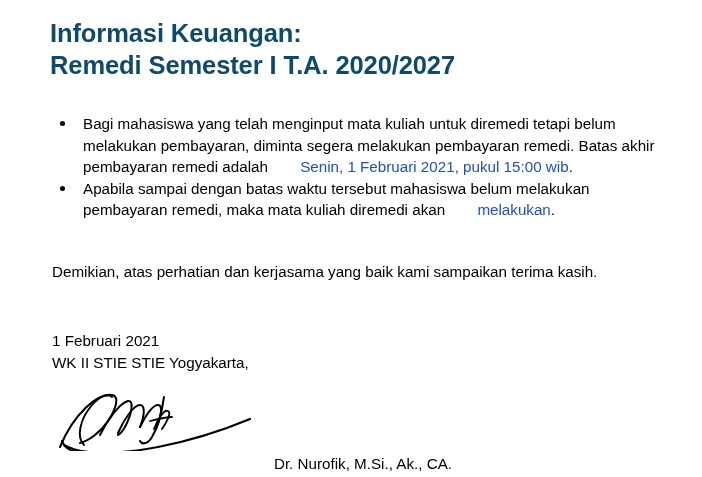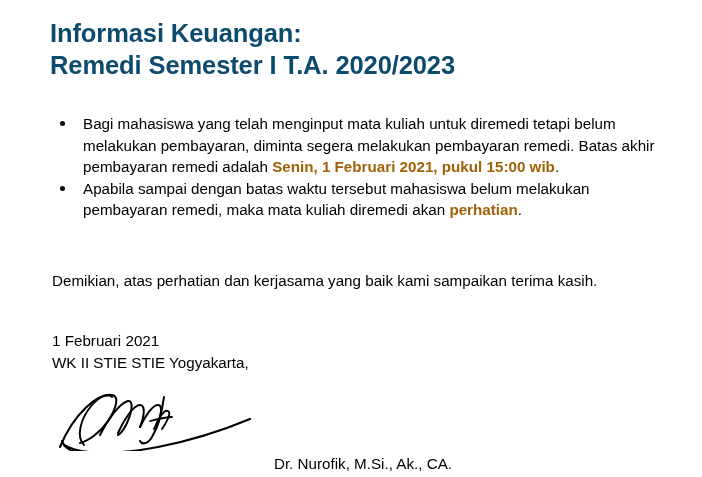--- a/index.html
+++ b/index.html
@@ -70,29 +70,30 @@
     height: 5px;
     border-radius: 50%;
     background: #000000;
   }
   .bullet-text {
     display: block;
     text-align: left;
   }
 
   .red-bold {
-    color: #a16207;
-    font-weight: bold;
+    color: #1d4ed8;
+    font-weight: normal;
+    margin-left: 28px;
   }
 
   
   .closing {
     position: absolute;
     left: 52px;
-    top: 270px;
+    top: 261px;
     width: 625px;
     font-size: 15.2px;
     line-height: 21.5px;
   }
 
   
   .sign-block {
     position: absolute;
     left: 52px;
     top: 330px;
@@ -121,35 +122,35 @@
     text-align: right;
   }
 </style>
 </head>
 <body>
 
 <div class="slide">
 
   <div class="title-block">
     <div class="title-line">Informasi Keuangan:</div>
-    <div class="title-line">Remedi Semester I T.A. 2020/2023</div>
+    <div class="title-line">Remedi Semester I T.A. 2020/2027</div>
   </div>
 
   <div class="body-block">
     <ul class="bullets">
       <li>
         <span class="bullet-dot"></span>
         <span class="bullet-text">
           <span>Bagi mahasiswa yang telah menginput mata kuliah untuk diremedi tetapi belum melakukan pembayaran, diminta segera melakukan pembayaran remedi. Batas akhir pembayaran remedi adalah </span><span class="red-bold">Senin, 1 Februari 2021, pukul 15:00 wib</span><span>.</span>
         </span>
       </li>
       <li>
         <span class="bullet-dot"></span>
         <span class="bullet-text">
-          <span>Apabila sampai dengan batas waktu tersebut mahasiswa belum melakukan pembayaran remedi, maka mata kuliah diremedi akan </span><span class="red-bold">perhatian</span><span>.</span>
+          <span>Apabila sampai dengan batas waktu tersebut mahasiswa belum melakukan pembayaran remedi, maka mata kuliah diremedi akan </span><span class="red-bold">melakukan</span><span>.</span>
         </span>
       </li>
     </ul>
   </div>
 
   <div class="closing">Demikian, atas perhatian dan kerjasama yang baik kami sampaikan terima kasih.</div>
 
   <div class="sign-block">
     <div class="sign-line">1 Februari 2021</div>
     <div class="sign-line">WK II STIE STIE Yogyakarta,</div>

